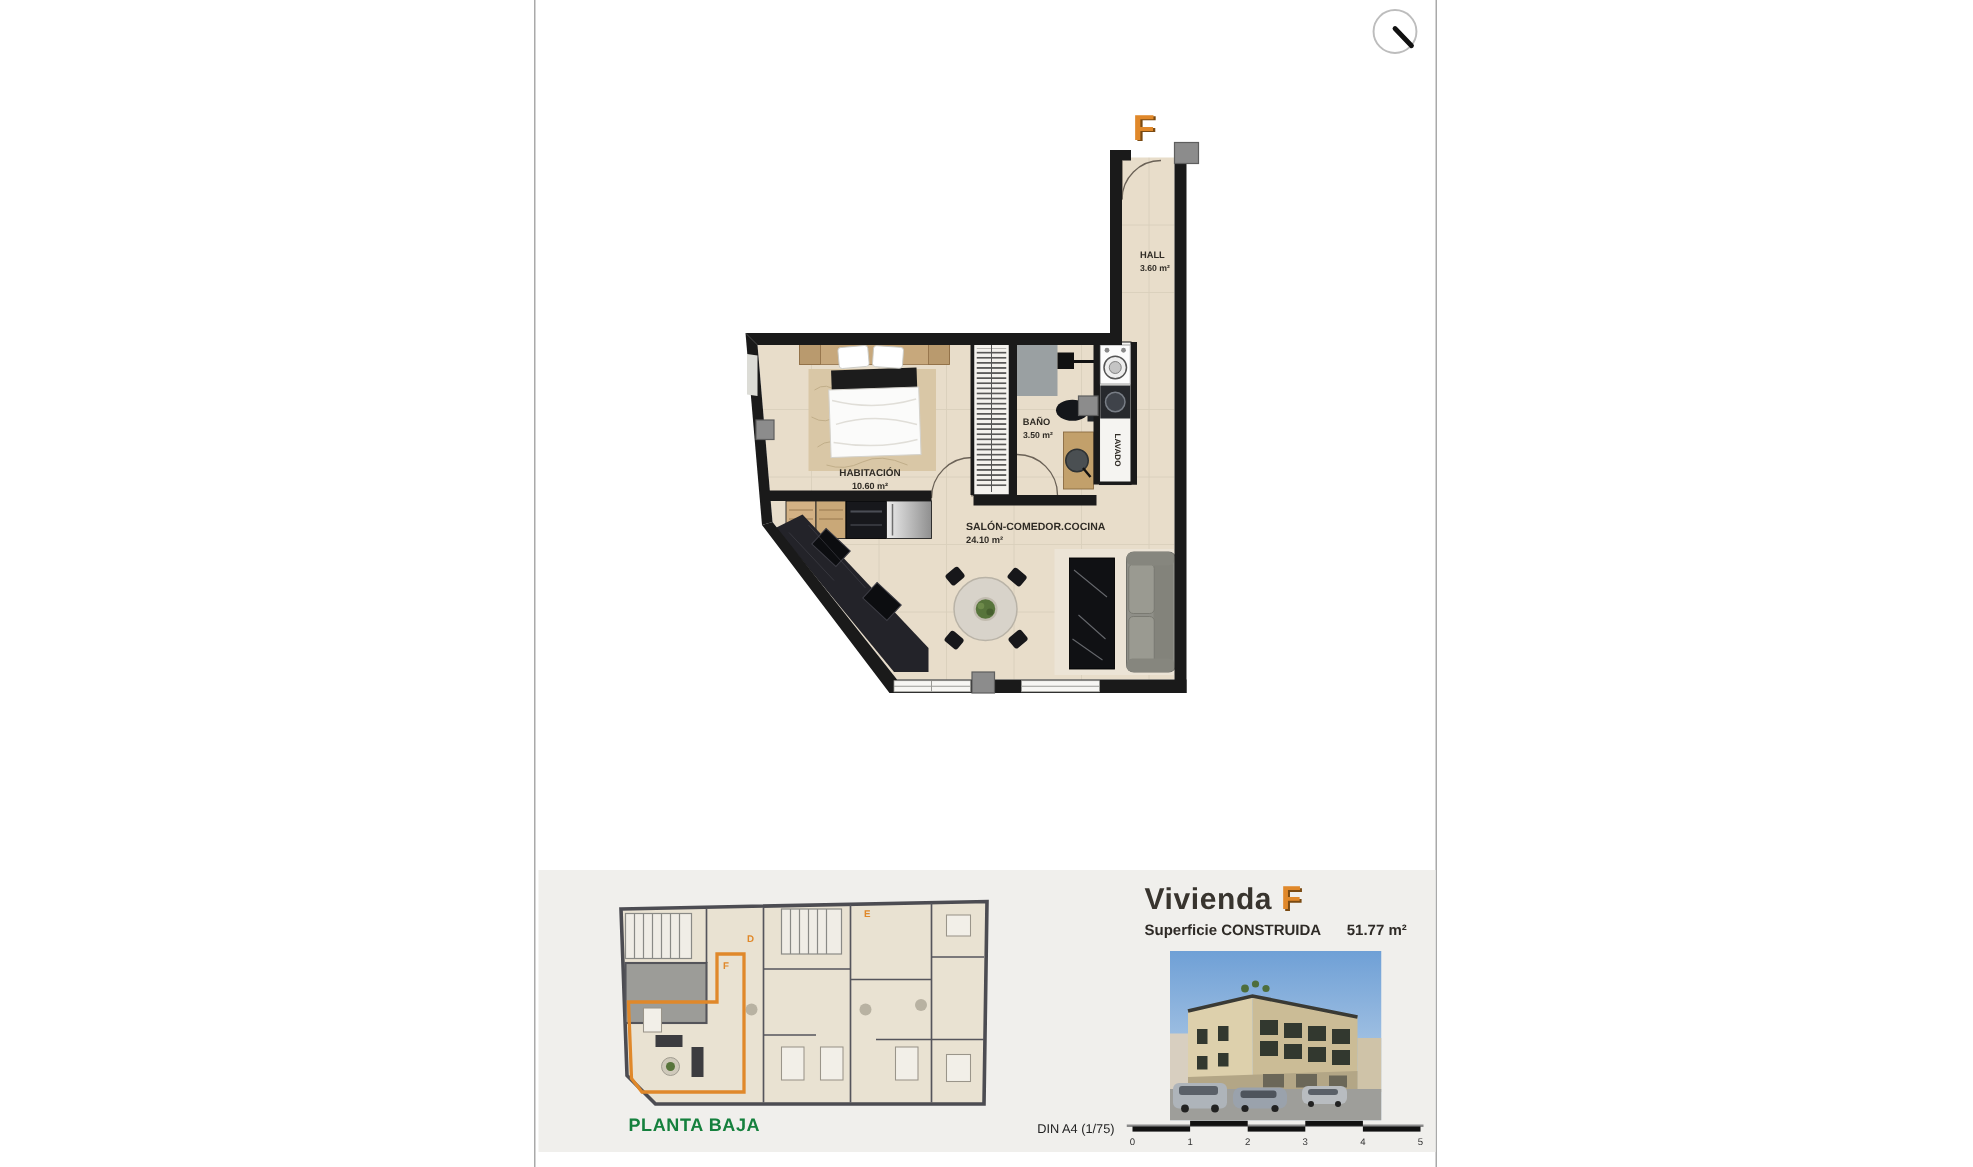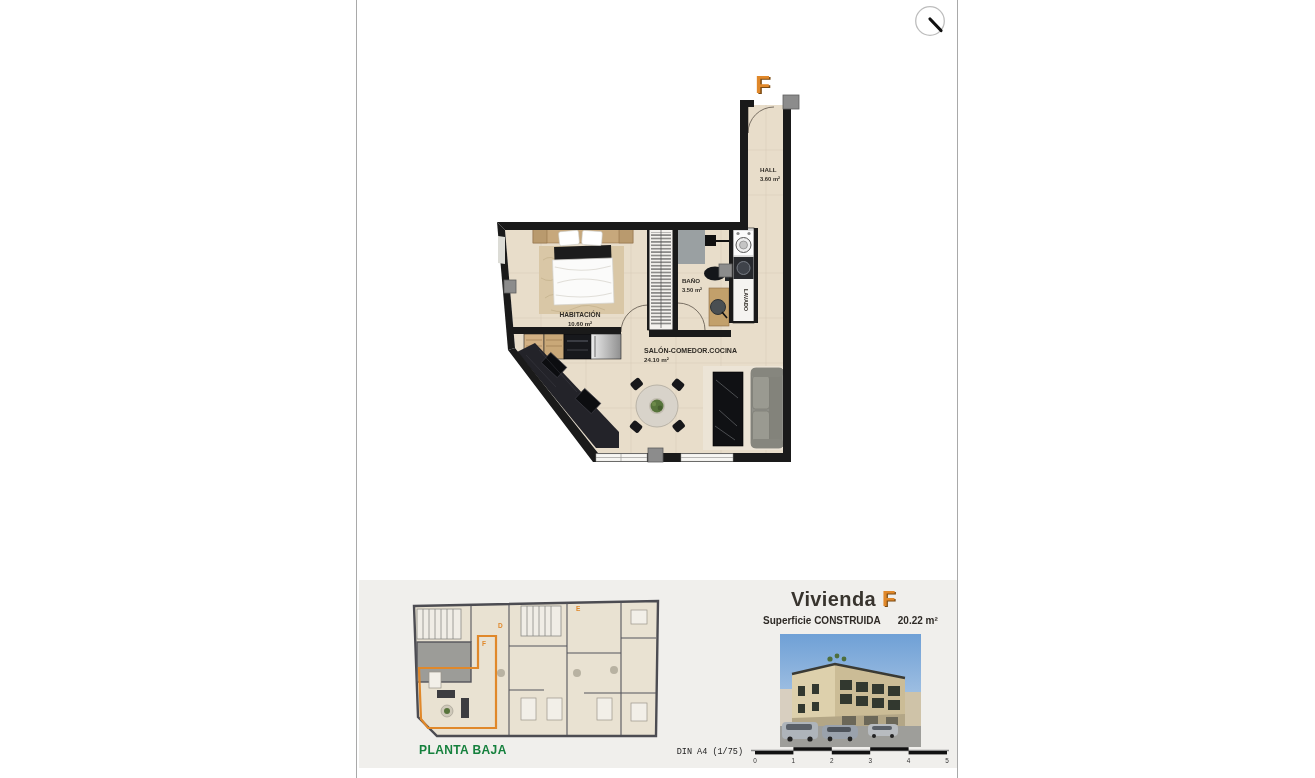--- a/index.html
+++ b/index.html
@@ -9,26 +9,26 @@
   .page { position:absolute; left:356px; top:0; width:602px; height:778px;
           background:#ffffff; border-left:1px solid #a9a9a9; border-right:1px solid #a9a9a9; }
   .cursor-icon { position:absolute; left:557px; top:5px; width:32px; height:32px; }
   .plan-svg { position:absolute; left:124px; top:60px; width:340px; height:420px; }
   .footer-panel { position:absolute; left:2px; top:580px; width:598px; height:188px;
                   background:#f0efec; }
   .siteplan-svg { position:absolute; left:50px; top:18px; width:252px; height:142px; }
   .siteplan-caption { position:absolute; left:60px; top:163px; font-size:12px; font-weight:bold;
                       letter-spacing:0.4px; color:#15803d; }
   .summary { position:absolute; left:404px; top:6px; width:190px; }
-  .summary-title { font-size:20px; font-weight:bold; color:#38342e; letter-spacing:0.4px;margin-left:28px; }
+  .summary-title { font-size:20px; font-weight:bold; color:#38342e; letter-spacing:0.4px; }
   .summary-title .unit { font-size:22px; color:#e0882a; text-shadow:1.2px 1.2px 0 #7a4a12; }
   .summary-sub { margin-top:3px; display:flex; gap:17px; font-size:10px; font-weight:bold; color:#2e2a26;align-items:flex-end; }
   .photo-svg { position:absolute; left:421px; top:54px; width:141px; height:113px; }
   .sheet-row { position:absolute; left:340px; top:165px; width:256px; height:22px; }
-  .sheet-label { position:absolute; right:212px; top:2px; font-size:8.5px; color:#222; white-space:nowrap;font-family:Liberation Mono, monospace; }
+  .sheet-label { position:absolute; right:212px; top:2px; font-size:8.5px; color:#222; white-space:nowrap; }
   .scalebar-svg { position:absolute; right:0; top:0; width:204px; height:22px; }
   text { font-family:"Liberation Sans", sans-serif; }
   .roomname { fill:#2f2b25; font-weight:bold; }
 </style>
 </head>
 <body>
 
 <div class="stage">
   <div class="page">
 
@@ -280,21 +280,21 @@
       </svg>
       <div class="siteplan-caption">PLANTA BAJA</div>
 
       <div class="summary">
         <div class="summary-title">
           <span>Vivienda</span>
           <span class="unit">F</span>
         </div>
         <div class="summary-sub">
           <span>Superficie CONSTRUIDA</span>
-          <span>20.22 m²</span>
+          <span>51.77 m²</span>
         </div>
       </div>
 
       <svg class="photo-svg" viewBox="0 0 141 113">
         <defs>
           <linearGradient id="skyG" x1="0" y1="0" x2="0" y2="1">
             <stop offset="0" stop-color="#6fa0d6"></stop>
               <stop offset="1" stop-color="#c8daec"></stop>
           </linearGradient>
         </defs>

